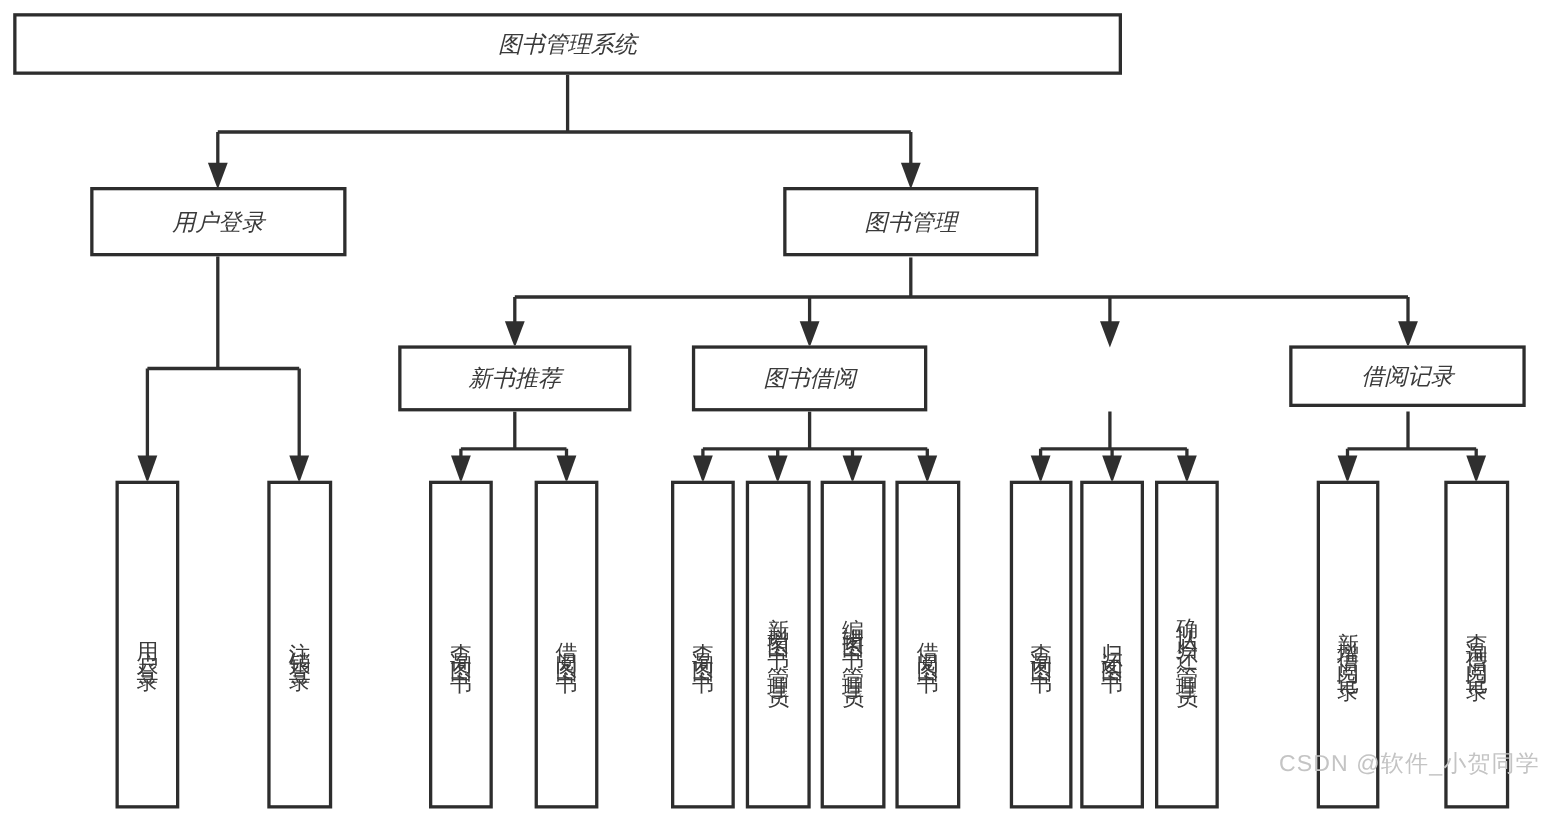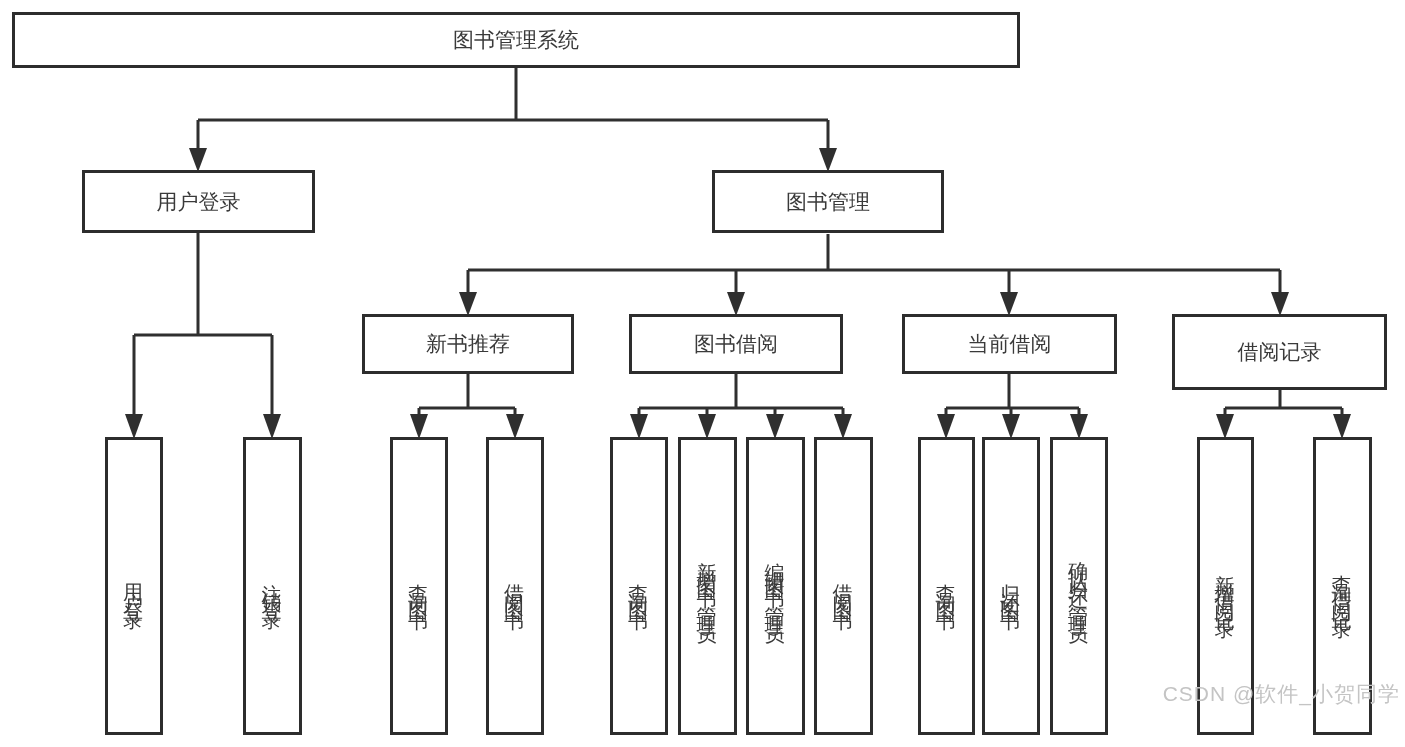--- a/index.html
+++ b/index.html
@@ -18,21 +18,21 @@
   .connectors{
     position:absolute; left:0; top:0; width:1405px; height:747px;
     color:var(--line);
   }
   .box{
     position:absolute; background:var(--box-fill);
     border:3px solid var(--box-border); box-sizing:border-box;
     display:flex; align-items:center; justify-content:center;
     color:var(--text);
   }
-  .box.h span{ font-size:21px; white-space:nowrap; }
+  .box.h span{ font-size:21px; white-space:nowrap;font-style:italic; }
   .box.v span{
     writing-mode:vertical-rl; text-orientation:mixed;
     font-size:20px; letter-spacing:0.45em; white-space:nowrap;
   }
   .watermark{
     position:absolute; top:680px; right:5px;
     font-size:21px; color:var(--watermark); letter-spacing:1px;
   }
 </style>
 </head>
@@ -93,24 +93,21 @@
   <div class="box h" style="left:712px;top:170px;width:232px;height:63px">
     <span>图书管理</span>
   </div>
 
   <div class="box h" style="left:362px;top:314px;width:212px;height:60px">
     <span>新书推荐</span>
   </div>
   <div class="box h" style="left:629px;top:314px;width:214px;height:60px">
     <span>图书借阅</span>
   </div>
-  <div class="box h" style="left:902px;top:314px;width:215px;height:60px">
-    <span>当前借阅</span>
-  </div>
-  <div class="box h" style="left:1172px;top:314px;width:215px;height:76px">
+  <div class="box h" style="left:1172px;top:314px;width:215px;height:56px">
     <span>借阅记录</span>
   </div>
 
   <div class="box v" style="left:105px;top:437px;width:58px;height:298px">
     <span>用户登录</span>
   </div>
   <div class="box v" style="left:243px;top:437px;width:59px;height:298px">
     <span>注销登录</span>
   </div>
 

